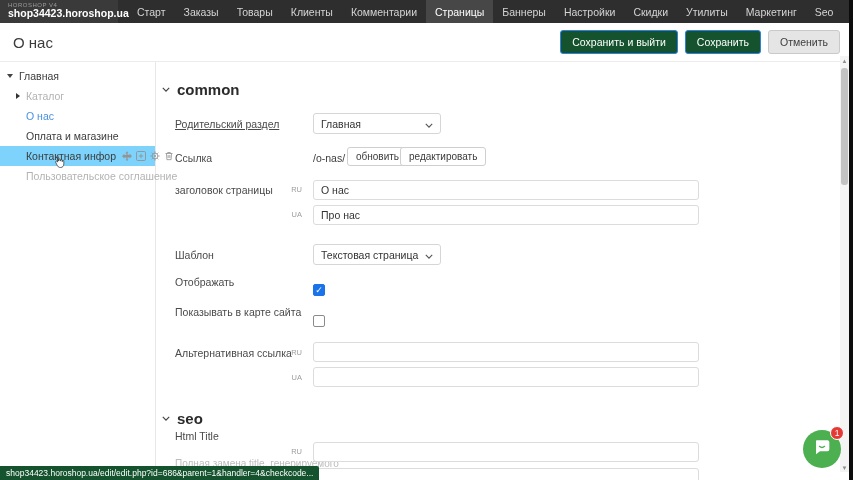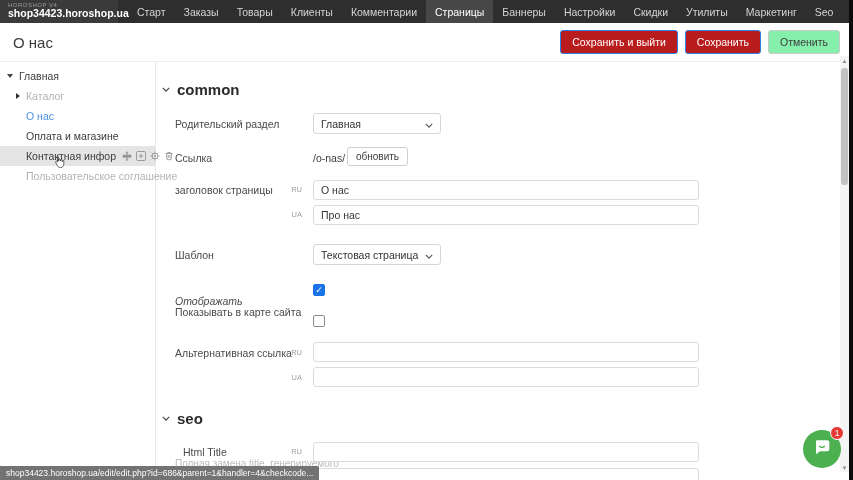--- a/index.html
+++ b/index.html
@@ -19,33 +19,33 @@
   .topnav-item.active { background:#474747; color:#fff; }
   .topbar-spacer { flex:1; }
 
   
   .page-header { position:absolute; left:0; top:23px; width:849px; height:39px; background:#fff;
     border-bottom:1px solid #ececec; display:flex; align-items:center; z-index:10; }
   .page-title { font-size:15px; color:#3c3c3c; margin-left:13px; }
   .header-actions { margin-left:auto; margin-right:9px; display:flex; gap:7px; }
   .btn { font-family:"Liberation Sans",sans-serif; font-size:10.5px; border-radius:3px;
     padding:5px 11px; cursor:pointer; border:1px solid transparent; }
-  .btn-primary { background:#b91c1c; border-color:#2f80e4; color:#fff; }
-  .btn-ghost { background:#86efac; border:1px solid #c9c9c9; color:#3c3c3c; }
+  .btn-primary { background:#14532d; border-color:#2f80e4; color:#fff; }
+  .btn-ghost { background:#e5e5e5; border:1px solid #c9c9c9; color:#3c3c3c; }
 
   
   .sidebar { position:absolute; left:0; top:62px; width:156px; height:418px; background:#fff;
     border-right:1px solid #e7e7e7; padding-top:4px; z-index:5; }
   .tree-row { position:relative; height:20px; display:flex; align-items:center; font-size:10.5px;
     color:#3c3c3c; cursor:pointer; white-space:nowrap; }
   .tree-row.lvl0 { padding-left:7px; }
   .tree-row.lvl1 { padding-left:26px; }
   .tree-row.muted { color:#b3b3b3; }
   .tree-row.selected { color:#4a90e2; }
-  .tree-row.hovered { background:#e5e5e5; }
+  .tree-row.hovered { background:#7dd3fc; }
   .tri-down { width:0; height:0; border-left:3.5px solid transparent; border-right:3.5px solid transparent;
     border-top:4.5px solid #444; margin-right:6px; }
   .tri-right { width:0; height:0; border-top:3.5px solid transparent; border-bottom:3.5px solid transparent;
     border-left:4.5px solid #333; margin-right:6px; margin-left:-10px; }
   .row-icons { display:flex; align-items:center; gap:4px; margin-left:6px; }
   .row-icons svg { display:block; cursor:pointer; }
   .cursor-hand { position:absolute; left:52px; top:8px; z-index:40; pointer-events:none; }
 
   
   .main { position:absolute; left:156px; top:62px; width:684px; height:418px; background:#fff; }
@@ -72,21 +72,21 @@
 
   
   .scrollbar { position:absolute; left:840px; top:56px; width:9px; height:416px; background:#f4f4f4; z-index:20; }
   .sb-arrow { position:absolute; left:0; width:9px; height:9px; color:#8d8d8d; font-size:6px;
     display:flex; align-items:center; justify-content:center; cursor:pointer; }
   .sb-thumb { position:absolute; left:1px; top:12px; width:7px; height:117px; background:#c2c2c2;
     border-radius:3px; cursor:pointer; }
   .edge-strip { position:absolute; left:849px; top:0; width:4px; height:480px; background:#0c0c0c; z-index:40; }
 
   
-  .status-url { position:absolute; left:0; top:466px; height:14px; background:#737373; color:#fff;
+  .status-url { position:absolute; left:0; top:466px; height:14px; background:#14532d; color:#fff;
     font-size:8.5px; line-height:14px; padding:0 6px; white-space:nowrap; z-index:50;
     border-top-right-radius:2px; }
 
   
   .chat { position:absolute; left:803px; top:430px; width:38px; height:38px; border-radius:50%;
     background:#4caf50; z-index:45; cursor:pointer; display:flex; align-items:center; justify-content:center; }
   .chat-badge { position:absolute; right:-3px; top:-4px; width:14px; height:14px; border-radius:50%;
     background:#e53935; color:#fff; font-size:8.5px; display:flex; align-items:center;
     justify-content:center; border:1px solid #fff; }
 </style>
@@ -186,47 +186,48 @@
 
     <div class="section-head" style="left:6px; top:19px;">
       <span class="chev">
           <svg width="8" height="5" viewBox="0 0 10 6">
             <path d="M1 1l4 4 4-4" fill="none" stroke="#444" stroke-width="1.5"></path>
           </svg>
         </span>
       <span class="section-title">common</span>
     </div>
 
-    <div class="f-label" style="left:19px; top:56px;">Родительский раздел</div>
+    <div class="f-label" style="left:19px; top:56px;text-decoration:underline;">Родительский раздел</div>
     <div class="sel" style="left:157px; top:51px;">
       <span>Главная</span>
       <span class="sel-chev"><svg width="8" height="5" viewBox="0 0 10 6">
             <path d="M1 1l4 4 4-4" fill="none" stroke="#555" stroke-width="1.4"></path>
           </svg></span>
     </div>
 
     <div class="f-label" style="left:19px; top:90px;">Ссылка</div>
     <div class="link-text" style="left:157px; top:90px;">/o-nas/</div>
     <button class="mini-btn" style="left:191px; top:85px;text-align:right;">обновить</button>
+    <button class="mini-btn" style="left:244px; top:85px;">редактировать</button>
 
     <div class="f-label" style="left:19px; top:122px;">заголовок страницы</div>
     <div class="lang" style="left:132px; top:123px;">RU</div>
     <input class="inp" style="left: 157px; top: 118px;" value="О нас">
     <div class="lang" style="left:132px; top:148px;">UA</div>
     <input class="inp" style="left: 157px; top: 143px;" value="Про нас">
 
     <div class="f-label" style="left:19px; top:187px;">Шаблон</div>
     <div class="sel" style="left:157px; top:182px;">
       <span>Текстовая страница</span>
       <span class="sel-chev"><svg width="8" height="5" viewBox="0 0 10 6">
             <path d="M1 1l4 4 4-4" fill="none" stroke="#555" stroke-width="1.4"></path>
           </svg></span>
     </div>
 
-    <div class="f-label" style="left:19px; top:233px;font-style:italic;">Отображать</div>
+    <div class="f-label" style="left:19px; top:214px;">Отображать</div>
     <div class="cbx checked" style="left:157px; top:222px;">
       <span class="mark">✓</span>
     </div>
 
     <div class="f-label" style="left:19px; top:244px;">Показывать в карте сайта</div>
     <div class="cbx" style="left:157px; top:253px;"></div>
 
     <div class="f-label" style="left:19px; top:285px;">Альтернативная ссылка</div>
     <div class="lang" style="left:132px; top:286px;">RU</div>
     <input class="inp" style="left: 157px; top: 280px;" value="">
@@ -235,21 +236,21 @@
 
     <div class="section-head" style="left:6px; top:348px;">
       <span class="chev">
           <svg width="8" height="5" viewBox="0 0 10 6">
             <path d="M1 1l4 4 4-4" fill="none" stroke="#444" stroke-width="1.5"></path>
           </svg>
         </span>
       <span class="section-title">seo</span>
     </div>
 
-    <div class="f-label" style="left:19px; top:384px;margin-left:8px;">Html Title</div>
+    <div class="f-label" style="left:19px; top:368px;">Html Title</div>
     <div class="f-hint" style="left:19px; top:396px;">Полная замена title, генерируемого</div>
     <div class="lang" style="left:132px; top:385px;">RU</div>
     <input class="inp" style="left: 157px; top: 380px;" value="">
     <div class="lang" style="left:132px; top:411px;">UA</div>
     <input class="inp" style="left: 157px; top: 406px;" value="">
   </div>
 
   <div class="scrollbar">
     <div class="sb-arrow" style="top:0;">▲</div>
     <div class="sb-thumb"></div>

